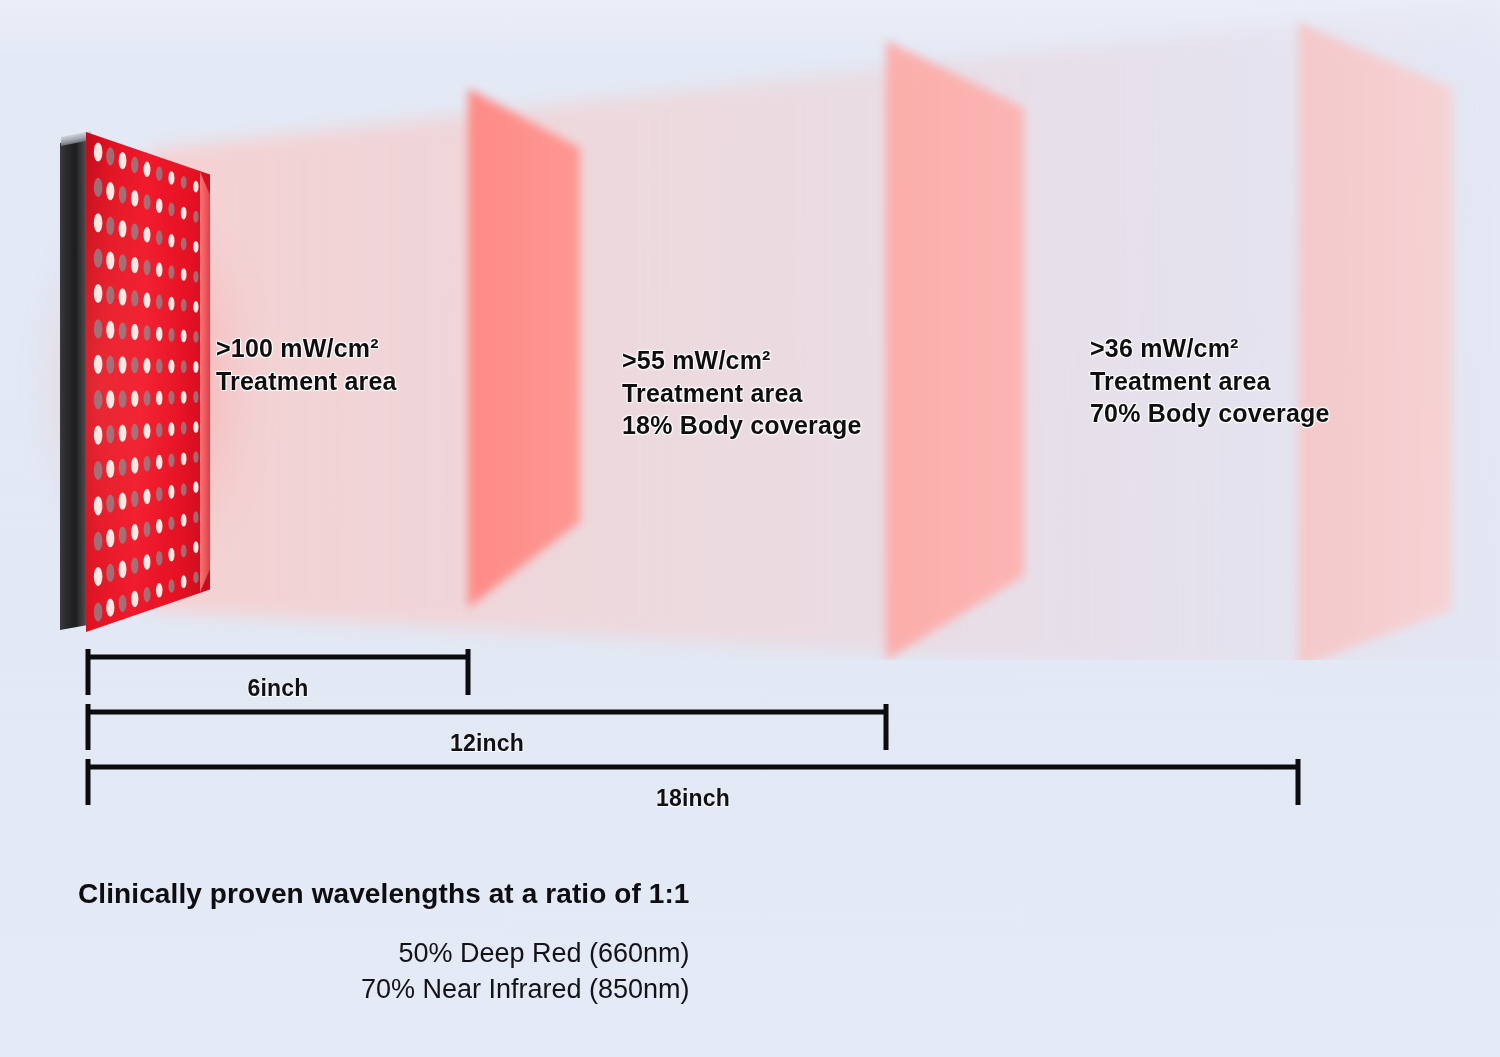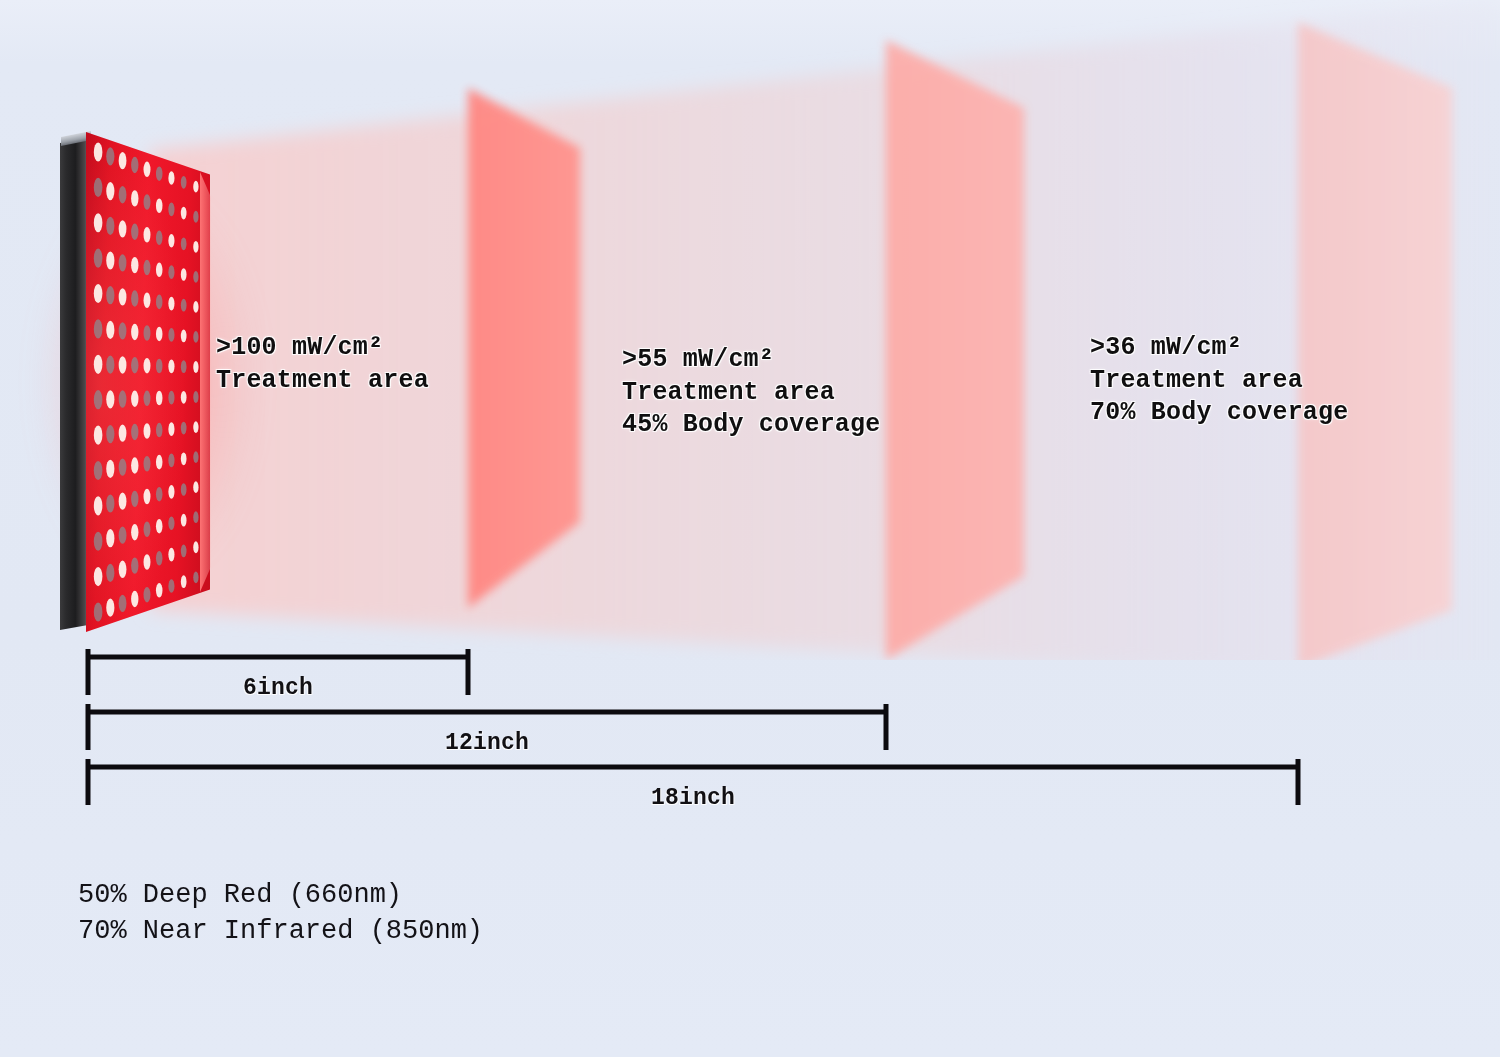--- a/index.html
+++ b/index.html
@@ -6,21 +6,21 @@
   html, body {
     margin: 0;
     padding: 0;
     background: #ffffff;
   }
   #stage {
     position: relative;
     width: 1500px;
     height: 1057px;
     overflow: hidden;
-    font-family: Liberation Mono, monospace;
+    font-family: Liberation Sans, sans-serif;
     background:
       linear-gradient(180deg, #eaeef8 0%, #e3e9f5 6%, #e2e8f4 60%, #e4eaf6 100%);
   }
 
   
   #diagram {
     position: absolute;
     left: 0; top: 0;
     width: 1500px; height: 660px;
   }
@@ -138,20 +138,21 @@
     letter-spacing: .1px;
     margin: 0 0 26px 0;
     white-space: nowrap;
   }
   .wavelength-line {
     color: #131217;
     font-size: 27px;
     font-weight: normal;
     line-height: 1.32;
     white-space: nowrap;
+    text-align: right;
   }
 </style>
 </head>
 <body>
 
 <div id="stage">
 
   <div id="diagram">
     <svg width="1500" height="660" viewBox="0 0 1500 660" xmlns="http://www.w3.org/2000/svg">
       <defs>
@@ -341,21 +342,21 @@
   </div>
 
   <div class="callout" id="callout-1">
     <div>&gt;100 mW/cm²</div>
     <div>Treatment area</div>
   </div>
 
   <div class="callout" id="callout-2">
     <div>&gt;55 mW/cm²</div>
     <div>Treatment area</div>
-    <div>45% Body coverage</div>
+    <div>18% Body coverage</div>
   </div>
 
   <div class="callout" id="callout-3">
     <div>&gt;36 mW/cm²</div>
     <div>Treatment area</div>
     <div>70% Body coverage</div>
   </div>
 
   <div id="dimensions">
     <svg width="1500" height="195" viewBox="0 0 1500 195" xmlns="http://www.w3.org/2000/svg">
@@ -370,17 +371,18 @@
           <line x1="88" y1="114" x2="88" y2="160"></line>
           <line x1="1298" y1="114" x2="1298" y2="160"></line>
         </g>
     </svg>
     <div class="dim-label" id="dim-label-0" style="left: 278px; top: 30px;">6inch</div>
     <div class="dim-label" id="dim-label-1" style="left: 487px; top: 85px;">12inch</div>
     <div class="dim-label" id="dim-label-2" style="left: 693px; top: 140px;">18inch</div>
   </div>
 
   <div id="bottom-copy">
+    <div id="wavelength-heading">Clinically proven wavelengths at a ratio of 1:1</div>
     <div class="wavelength-line">50% Deep Red (660nm)</div>
     <div class="wavelength-line">70% Near Infrared (850nm)</div>
   </div>
 
 </div>
 
 </body></html>

